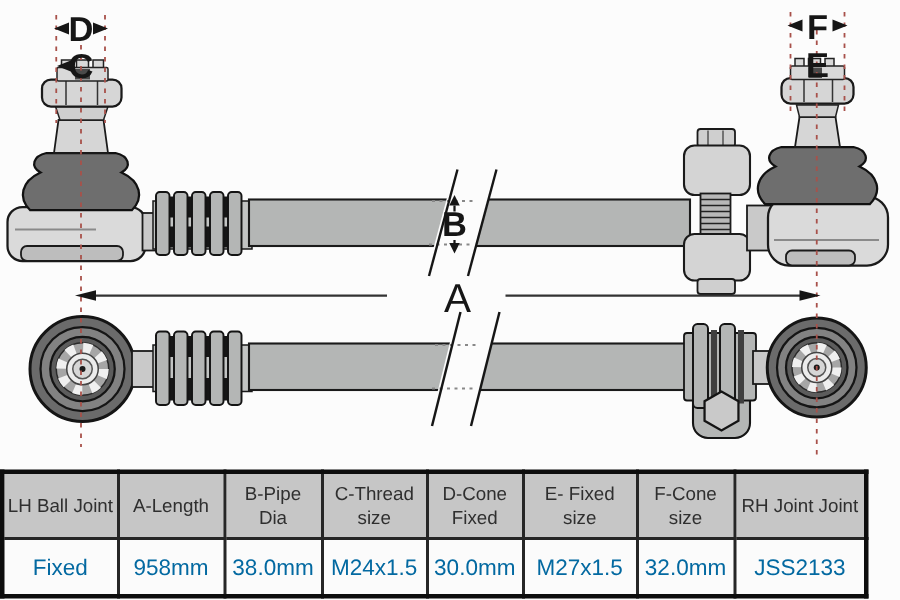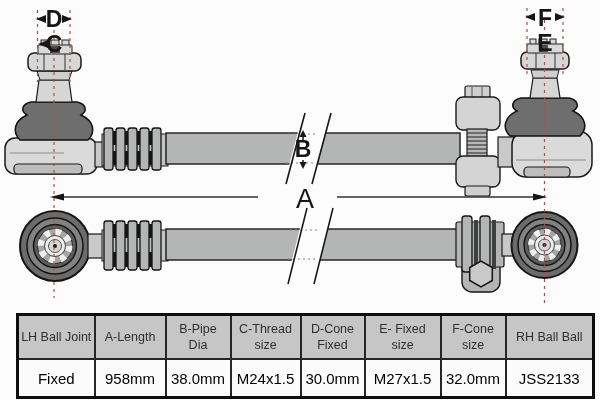--- a/index.html
+++ b/index.html
@@ -1,26 +1,26 @@
 <!DOCTYPE html>
 <html><head>
 <meta charset="utf-8">
 <style>
   html,body{margin:0;padding:0;background:#fcfcfc;}
   .stage{position:relative;width:600px;height:400px;overflow:hidden;background:#fcfcfc;
          font-family:"Liberation Sans",sans-serif;}
   svg text{font-family:"Liberation Sans",sans-serif;fill:#161616;}
   .dimletter{font-size:23px;font-weight:bold;}
   .dimletter-a{font-size:27px;font-weight:normal;}
-  table.spec{position:absolute;left:16px;top:313px;width:576px;border-collapse:collapse;
+  table.spec{position:absolute;left:0;top:313px;width:576px;border-collapse:collapse;
              table-layout:fixed;border:3px solid #0d0d0d;padding-left:12px;}
   table.spec td{border:2px solid #262626;text-align:center;vertical-align:middle;
                 padding:1px 2px;overflow:hidden;}
   tr.hdr td{background:#c6c6c6;color:#2f2f2f;font-size:12.5px;line-height:1.3;height:40px;}
-  tr.val td{background:#fbfbfb;color:#000000;font-size:15px;height:34px;}
+  tr.val td{background:#fbfbfb;color:#0369a1;font-size:15px;height:34px;}
 </style>
 </head>
 <body>
 
 <div class="stage">
 
 <svg width="600" height="312" viewBox="0 0 600 312">
 
   <g>
 
@@ -214,21 +214,21 @@
   </colgroup>
   <tbody>
     <tr class="hdr">
       <td>LH Ball Joint</td>
       <td>A-Length</td>
       <td>B-Pipe Dia</td>
       <td>C-Thread size</td>
       <td>D-Cone Fixed</td>
       <td>E- Fixed size</td>
       <td>F-Cone size</td>
-      <td>RH Ball Ball</td>
+      <td>RH Joint Joint</td>
     </tr>
     <tr class="val">
       <td>Fixed</td>
       <td>958mm</td>
       <td>38.0mm</td>
       <td>M24x1.5</td>
       <td>30.0mm</td>
       <td>M27x1.5</td>
       <td>32.0mm</td>
       <td>JSS2133</td>

